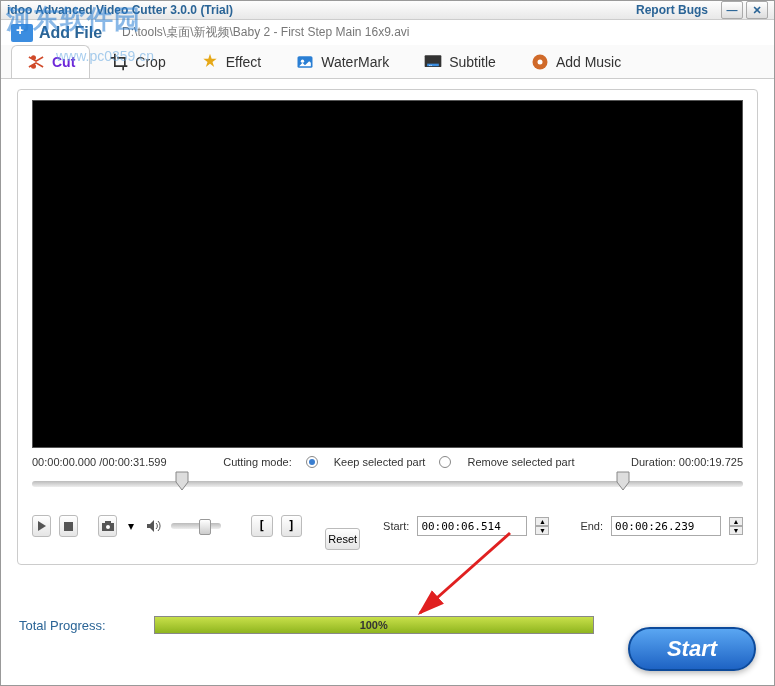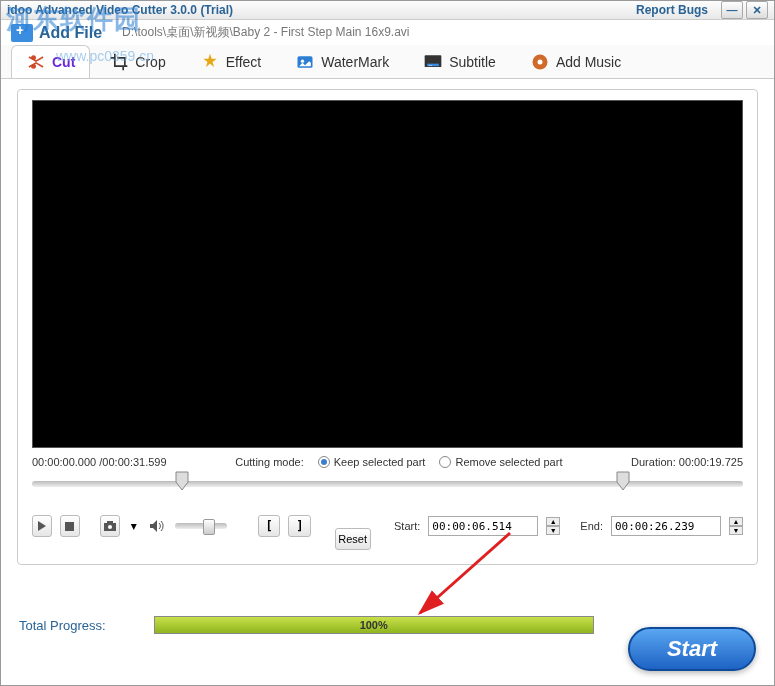--- a/index.html
+++ b/index.html
@@ -15,21 +15,21 @@
 .add-file-icon::before { content:"+"; color:#fff; position:absolute; left:5px; top:-2px; font-size:14px; }
 .filepath { color: #777; font-size: 12px; }
 .tabbar { height: 38px; display: flex; align-items: flex-end; padding: 0 10px; gap: 4px; border-bottom: 1px solid #ccc; background: #fafafa; }
 .tab { display: flex; align-items: center; gap: 6px; padding: 6px 14px; color: #333; cursor: pointer; border: 1px solid transparent; border-bottom: none; font-size: 14px; }
 .tab.active { background: #fff; border-color: #ccc; border-radius: 6px 6px 0 0; color: #6d28d9; font-weight: bold; }
 .tab-icon { width: 20px; height: 20px; display: inline-flex; align-items: center; justify-content: center; }
 .editor { flex: 1; margin: 10px 16px 6px 16px; border: 1px solid #ccc; border-radius: 4px; padding: 10px 14px 14px 14px; display: flex; flex-direction: column; background: #fff; }
 .video-area { width: 100%; height: 348px; background: #000; border: 1px solid #555; }
 .timeinfo { display: flex; align-items: center; gap: 14px; color: #333; font-size: 11px; padding-top: 8px; }
 .timeinfo .spacer { flex: 1; }
-.radio-wrap { display: flex; align-items: center; gap: 4px; }
+.radio-wrap { display: flex; align-items: center; gap: 16px; }
 .radio { width: 12px; height: 12px; border: 1px solid #888; border-radius: 50%; display: inline-flex; align-items: center; justify-content: center; }
 .radio.sel::after { content:""; width:6px; height:6px; background:#3a7ed0; border-radius:50%; }
 .slider-row { position: relative; height: 26px; margin-top: 2px; }
 .track { position:absolute; left:0; right:0; top:11px; height:6px; background:linear-gradient(#bbb,#eee); border-radius:3px; }
 .handle { position:absolute; top:0; width:16px; height:24px; }
 .handle svg { width:16px; height:24px; }
 .ctrl-row { display:flex; align-items:center; gap:8px; margin-top:6px; }
 .pbtn { width:26px; height:22px; border:1px solid #bbb; background:linear-gradient(#fff,#e5e5e5); border-radius:3px; display:flex; align-items:center; justify-content:center; cursor:pointer; }
 .vol-slider { width:70px; height:6px; background:linear-gradient(#bbb,#eee); border-radius:3px; position:relative; }
 .vol-slider::after { content:""; position:absolute; left:28px; top:-4px; width:10px; height:14px; background:linear-gradient(#fff,#ccc); border:1px solid #999; border-radius:2px; }
@@ -189,21 +189,21 @@
       <div class="bracket">]</div>
       <div style="width:10px"></div>
       <button class="reset">Reset</button>
       <div style="width:10px"></div>
       <span class="lbl">Start:</span>
       <input class="timefield" value="00:00:06.514" style="">
       <div class="spin">
           <div>▲</div>
           <div>▼</div>
         </div>
-      <span class="lbl" style="margin-left:12px">End:</span>
+      <span class="lbl" style="margin-left:23px">End:</span>
       <input class="timefield" value="00:00:26.239" style="">
       <div class="spin">
           <div>▲</div>
           <div>▼</div>
         </div>
     </div>
   </div>
 
   <div class="footer">
     <span class="progress-label">Total Progress:</span>

